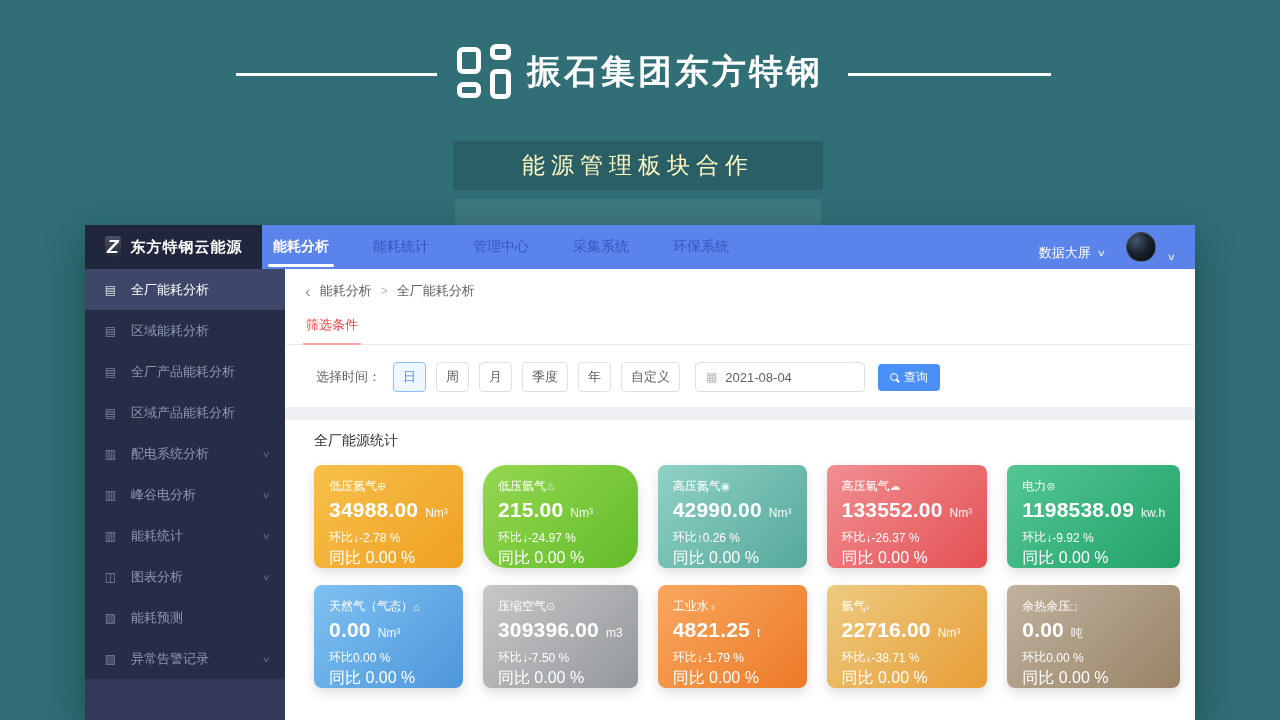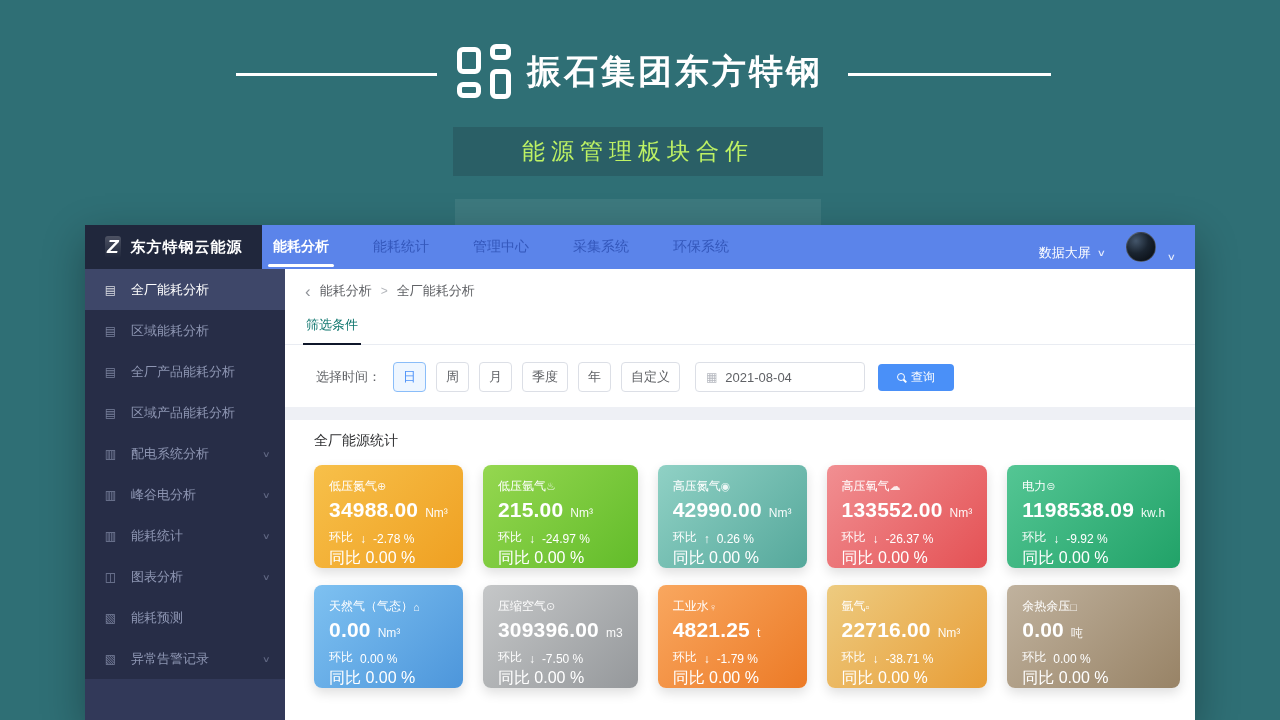--- a/index.html
+++ b/index.html
@@ -16,23 +16,23 @@
   .hero-line.left  { left:236px; width:201px; }
   .hero-line.right { left:848px; width:203px; }
   .logo-grid { position:relative; width:54px; height:56px; }
   .logo-grid span { position:absolute; border:5px solid #fff; border-radius:6px; }
   .logo-grid .lt { left:0; top:3px;  width:24px; height:27px; }
   .logo-grid .lb { left:0; bottom:2px; width:24px; height:16px; }
   .logo-grid .rt { right:0; top:0;  width:21px; height:16px; }
   .logo-grid .rb { right:0; bottom:1px; width:21px; height:30px; }
   .hero-name { color:#fff; font-size:34px; font-weight:bold; letter-spacing:3px; }
 
-  .hero-banner { position:absolute; top:127px; left:453px; width:370px; height:49px;
+  .hero-banner { position:absolute; top:141px; left:453px; width:370px; height:49px;
     background:#2a5f66; display:flex; align-items:center; justify-content:center;
-    color:#bef264; font-size:23px; letter-spacing:6px; }
+    color:#fef9c3; font-size:23px; letter-spacing:6px; }
   .hero-reflection { position:absolute; top:199px; left:455px; width:366px; height:26px;
     background:rgba(255,255,255,0.07); }
 
   
   .dash { position:absolute; top:225px; left:85px; width:1110px; height:495px;
     background:#eef0f5; box-shadow:0 14px 40px rgba(0,0,0,.32); }
 
   
   .topbar { position:absolute; top:0; left:0; right:0; height:44px; display:flex; }
   .brand { width:177px; background:#20273c; display:flex; align-items:center; gap:10px; padding-left:20px; }
@@ -60,49 +60,49 @@
   .mi-icon { width:15px; font-size:12px; opacity:.8; text-align:center; }
   .mi-chev { margin-left:auto; margin-right:15px; font-size:9px; opacity:.55; transform:scale(1.3,.9); }
 
   
   .content { position:absolute; top:44px; left:200px; right:0; bottom:0; background:#eef0f5; }
   .panel-top { background:#fff; height:138px; }
   .breadcrumb { display:flex; align-items:center; gap:9px; padding:13px 0 0 20px; font-size:13px; color:#606266; }
   .bc-back { color:#909399; font-size:17px; line-height:13px; cursor:pointer; }
   .bc-sep { color:#b4b7bc; font-size:12px; }
   .tabbar { margin-top:15px; border-bottom:1px solid #e9ecf2; padding-left:18px; }
-  .filter-tab { display:inline-block; color:#0f766e; font-size:13px; padding:0 3px 9px;
-    margin-bottom:-1px; border-bottom:2px solid #0f172a; cursor:pointer; }
+  .filter-tab { display:inline-block; color:#ef4444; font-size:13px; padding:0 3px 9px;
+    margin-bottom:-1px; border-bottom:2px solid #fca5a5; cursor:pointer; }
   .time-row { display:flex; align-items:center; padding:17px 0 0 31px; }
   .time-label { font-size:13px; color:#606266; margin-right:12px; }
   .tbtn { height:30px; min-width:30px; padding:0 9px; margin-right:10px; border:1px solid #dcdfe6;
     background:#fff; border-radius:4px; font-size:13px; color:#606266;
     display:flex; align-items:center; justify-content:center; cursor:pointer; }
   .tbtn.active { border-color:#8abdf9; background:#eef6ff; color:#4a90f8; }
   .date-input { width:170px; height:30px; border:1px solid #dcdfe6; border-radius:4px;
     display:flex; align-items:center; gap:8px; padding:0 10px; margin-left:5px;
     font-size:13px; color:#606266; background:#fff; cursor:text; }
   .cal-icon { color:#b6b9c0; font-size:12px; }
-  .search-btn { margin-left:13px; height:27px; padding:0 19px; background:#4a90f8; border:none;
+  .search-btn { margin-left:13px; height:27px; padding:0 12px; background:#4a90f8; border:none;
     border-radius:4px; color:#fff; font-size:12px; display:flex; align-items:center; gap:6px; cursor:pointer;font-family:Liberation Serif, serif; }
   .mag { position:relative; width:8px; height:8px; border:1.5px solid #fff; border-radius:50%; display:inline-block; }
   .mag::after { content:""; position:absolute; width:4px; height:1.5px; background:#fff;
     right:-3px; bottom:-1px; transform:rotate(45deg); }
 
   .panel-stats { position:absolute; top:151px; left:0; right:0; bottom:0; background:#fff; padding:12px 29px 0; }
   .stats-title { font-size:14px; color:#303133; margin-bottom:15px; }
   .cards { display:grid; grid-template-columns:repeat(5,1fr); gap:17px 20px; }
   .card { height:103px; border-radius:8px; padding:13px 15px 0; color:#fff;
     box-shadow:0 5px 12px rgba(0,0,0,.13); }
   .card-title { font-size:12px; display:flex; align-items:center; }
   .card-icon { font-size:11px; opacity:.85; }
   .card-value-row { margin-top:3px; display:flex; align-items:baseline; gap:7px; }
   .card-value { font-size:21px; font-weight:bold; letter-spacing:.2px; }
   .card-unit { font-size:12px; opacity:.95; }
-  .card-hb { margin-top:7px; font-size:12px; display:flex; align-items:flex-end; gap:7px; }
+  .card-hb { margin-top:7px; font-size:12px; display:flex; align-items:center; gap:0; }
   .card-arrow { font-weight:bold; }
   .card-tb { margin-top:2px; font-size:16px; }
 </style>
 </head>
 <body>
 
 <div class="hero-line left"></div>
 <div class="hero-line right"></div>
 
 <div class="hero-title">
@@ -238,21 +238,21 @@
               <span class="card-unit">Nm³</span>
             </div>
           <div class="card-hb">
               <span>环比</span>
               <span class="card-arrow">↓</span>
               <span>-2.78 %</span>
             </div>
           <div class="card-tb"><span>同比</span> <span>0.00 %</span></div>
         </div>
 
-        <div class="card" style="background: linear-gradient(135deg, rgb(149, 215, 80), rgb(98, 188, 42));">
+        <div class="card" style="background: linear-gradient(135deg, rgb(149, 215, 80), rgb(98, 188, 42)); border-radius: 24px;">
           <div class="card-title">
               <span>低压氩气</span>
               <span class="card-icon">♨</span>
             </div>
           <div class="card-value-row">
               <span class="card-value">215.00</span>
               <span class="card-unit">Nm³</span>
             </div>
           <div class="card-hb">
               <span>环比</span>

